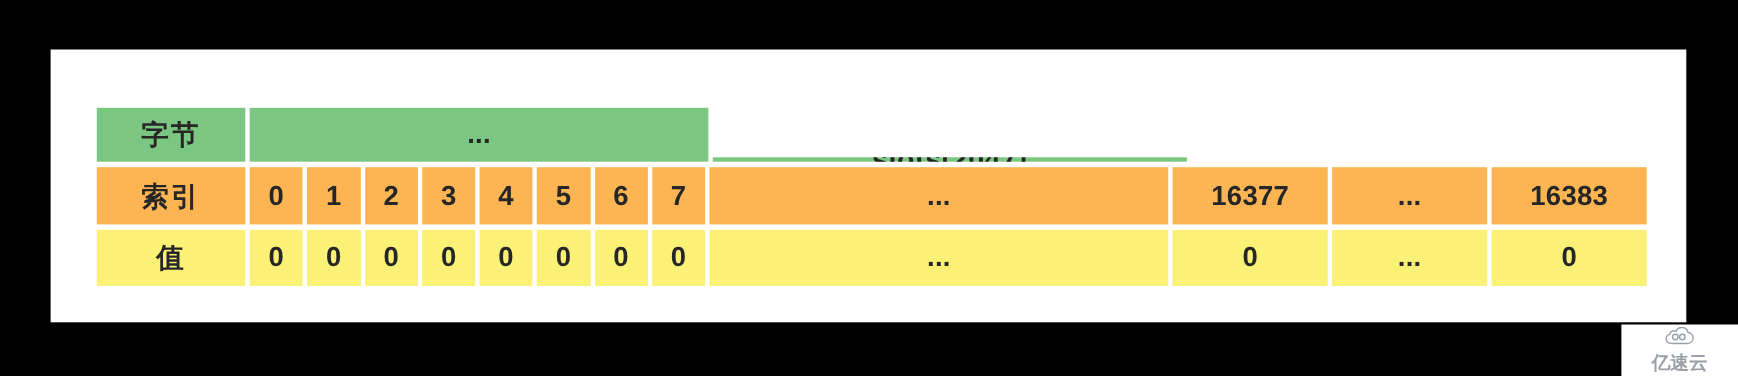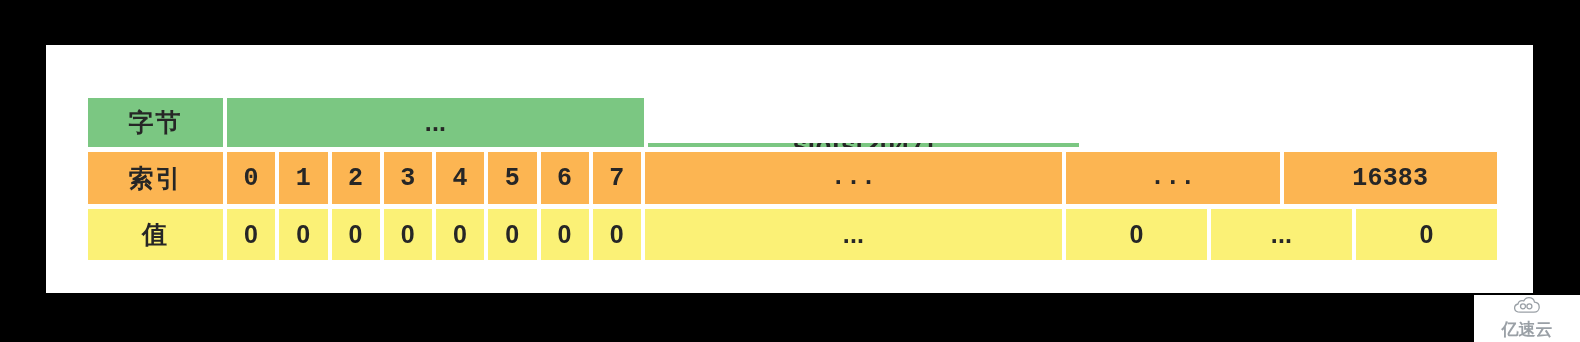--- a/index.html
+++ b/index.html
@@ -60,21 +60,21 @@
     color: #262626;
     font-weight: bold;
     letter-spacing: 0.2px;
     box-sizing: border-box;
     overflow: hidden;
     white-space: nowrap;
   }
 
   
   .row-byte  .cell { background: #7BC782; font-size: 25px; }
-  .row-index .cell { background: #FCB552; font-size: 25px; font-family: Liberation Mono, monospace; }
+  .row-index .cell { background: #FCB552; font-size: 25px; }
   .row-value .cell { background: #FBF176; font-size: 25px; }
 
   
   .cell-label {
     flex: 0 0 135px;
     font-size: 26px;
     letter-spacing: 2px;
   }
 
   
@@ -159,20 +159,21 @@
           <div class="cell">3</div>
           <div class="cell">4</div>
           <div class="cell">5</div>
           <div class="cell">6</div>
           <div class="cell">7</div>
         </div>
         <div class="group-mid">
           <div class="cell ellipsis">...</div>
         </div>
         <div class="group-last">
+          <div class="cell">16377</div>
           <div class="cell ellipsis">...</div>
           <div class="cell">16383</div>
         </div>
       </div>
 
       <div class="row row-value">
         <div class="cell cell-label">值</div>
         <div class="group-first">
           <div class="cell">0</div>
           <div class="cell">0</div>

